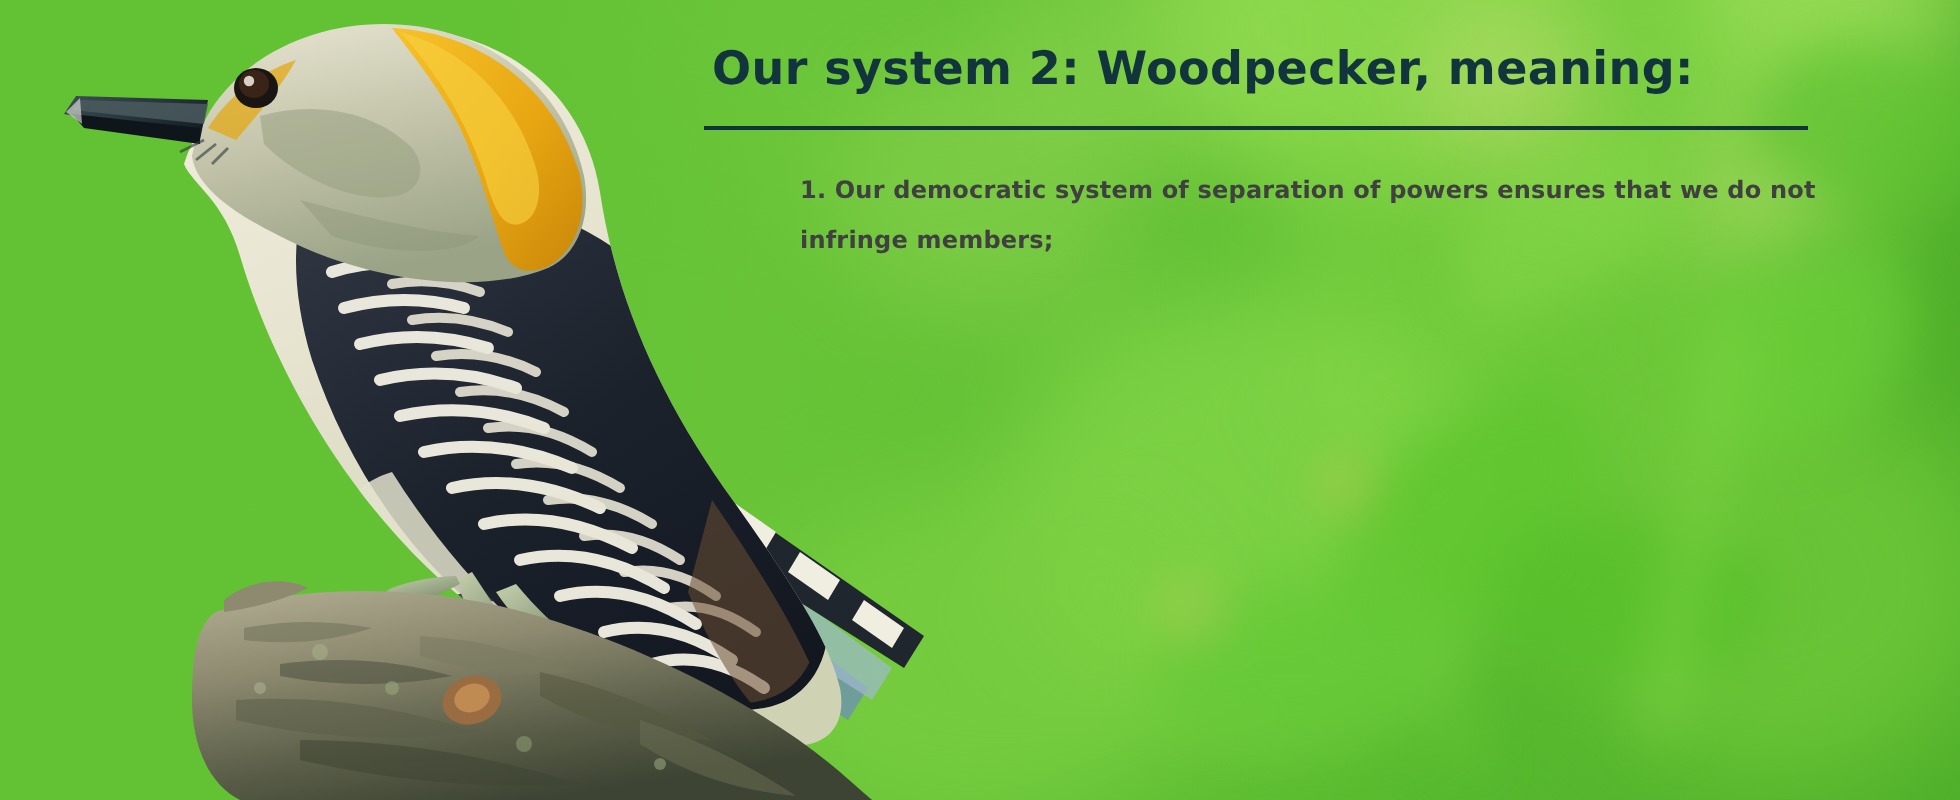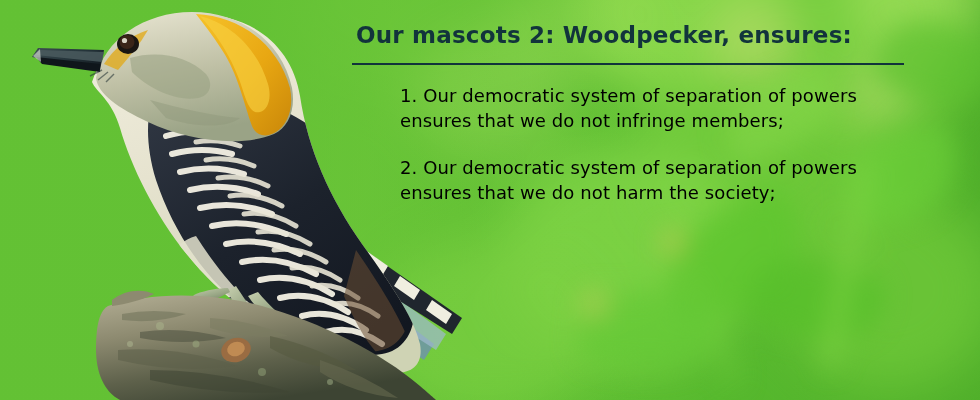--- a/index.html
+++ b/index.html
@@ -77,26 +77,27 @@
     margin-top: 13px;
     width: 552px;
     height: 2px;
     background: #11333b;
   }
   .items {
     margin-top: 18px;
     margin-left: 48px;
   }
   .item {
-    font-size: 18px;
-    color: #000000;
+    font-size: 12px;
+    color: #404040;
     line-height: 25px;
     margin-bottom: 22px;
     letter-spacing: 0.1px;
     max-width: 520px;
+    font-weight: bold;
   }
   .item:last-child { margin-bottom: 0; }
 
   
   .bird {
     position: absolute;
     left: 0;
     top: 0;
     width: 470px;
     height: 400px;
@@ -338,21 +339,20 @@
         <circle cx="160" cy="326" r="4" fill="#aab58c"></circle>
         <circle cx="196" cy="344" r="3.5" fill="#9fae82"></circle>
         <circle cx="262" cy="372" r="4" fill="#94a57a"></circle>
         <circle cx="330" cy="382" r="3" fill="#a3b289"></circle>
         <circle cx="130" cy="344" r="3" fill="#b0b993"></circle>
       </g>
     </g>
   </svg>
 
   <div class="text-col">
-    <div class="title">Our mascots 2: Woodpecker, ensures:</div>
+    <div class="title">Our system 2: Woodpecker, meaning:</div>
     <div class="rule"></div>
     <div class="items">
       <div class="item">1. Our democratic system of separation of powers ensures that we do not infringe members;</div>
-      <div class="item">2. Our democratic system of separation of powers ensures that we do not harm the society;</div>
     </div>
   </div>
 
 </div>
 
 </body></html>

